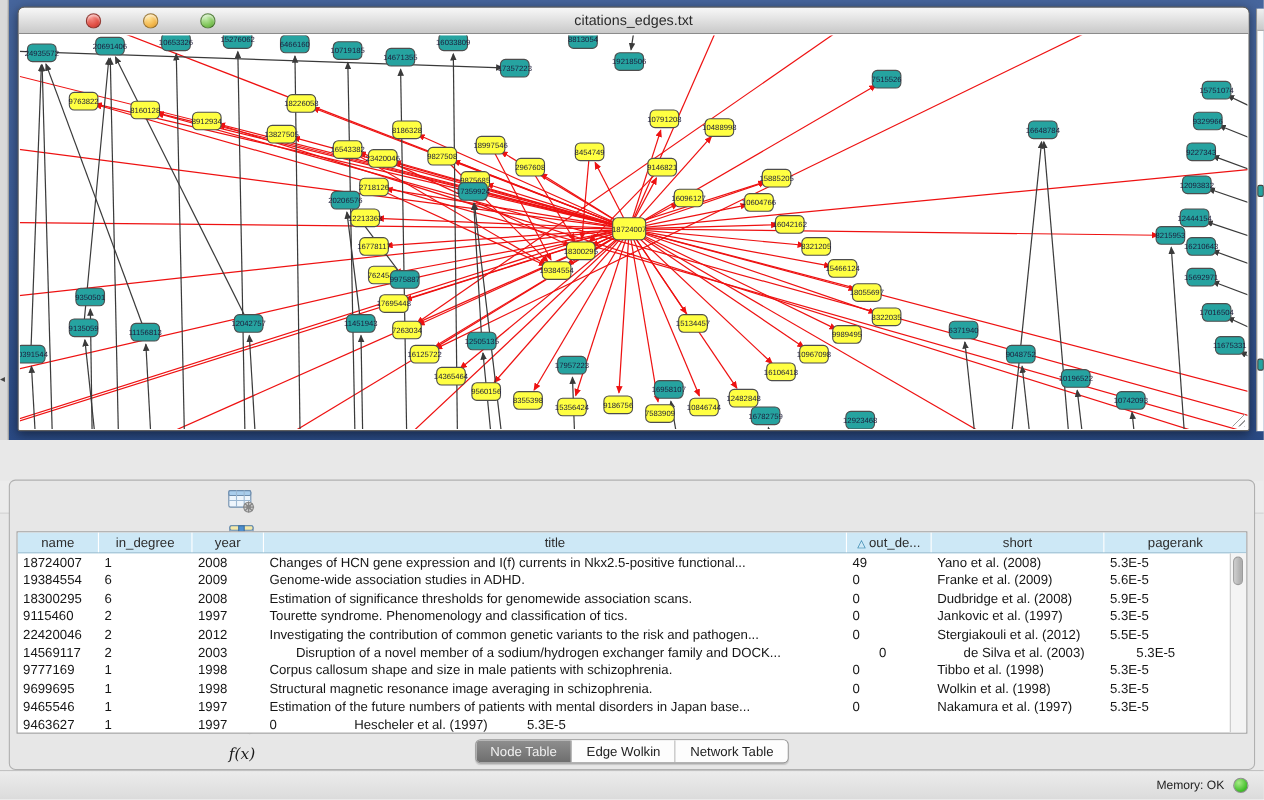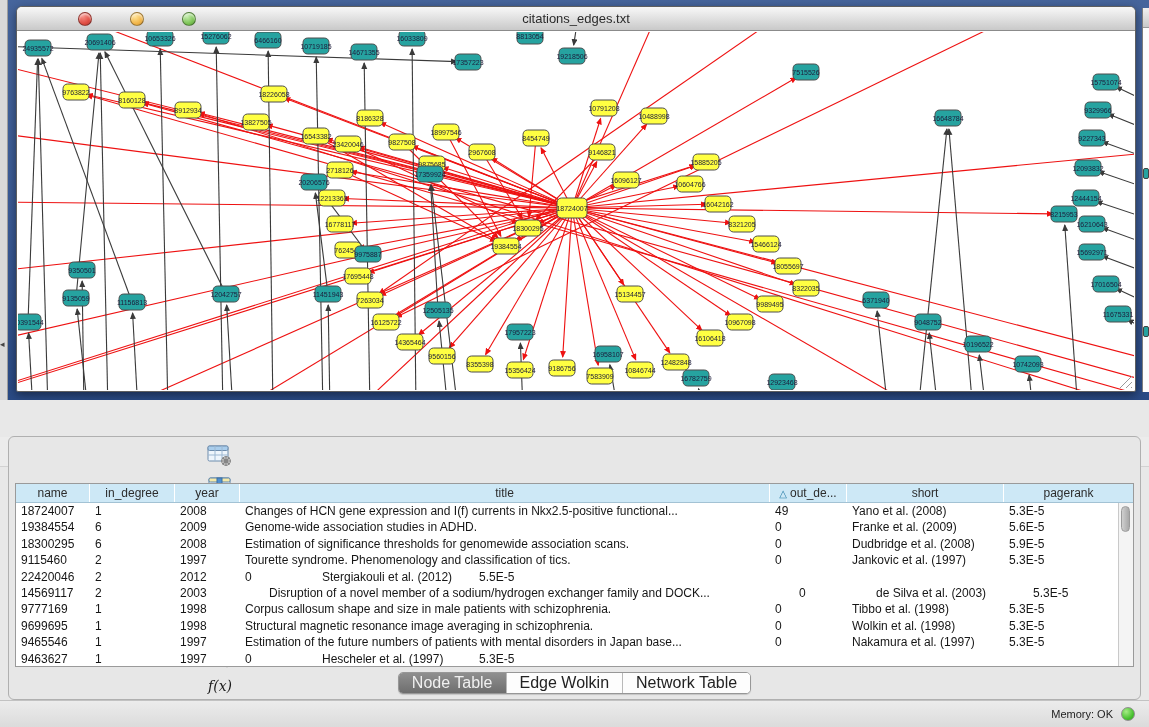--- a/index.html
+++ b/index.html
@@ -61,21 +61,21 @@
   .tr{display:flex;height:16.4px;}
   .td{flex:0 0 auto;font-size:12px;color:#161616;line-height:16.4px;padding-left:5px;
     white-space:nowrap;overflow:hidden;text-overflow:clip;}
   .td.fill{flex:1 1 auto;}
   .vscroll{position:absolute;right:0;top:19px;bottom:0;width:15px;background:#f4f4f4;border-left:1px solid #c9c9c9;}
   .vthumb{position:absolute;left:2px;top:3px;width:9px;height:26px;border-radius:5px;
     background:linear-gradient(90deg,#cfcfcf,#a8a8a8);border:1px solid #9b9b9b;}
   .tabbar{position:absolute;left:0;right:0;bottom:5px;display:flex;justify-content:center;}
   .tabs{display:flex;border:1px solid #979797;border-radius:5px;overflow:hidden;background:#fff;
     box-shadow:0 1px 1px rgba(0,0,0,.15);}
-  .tab{padding:0 13px;height:20px;line-height:20px;font-size:16px;color:#222;background:#fdfdfd;border-left:1px solid #b9b9b9;}
+  .tab{padding:0 13px;height:20px;line-height:20px;font-size:12px;color:#222;background:#fdfdfd;border-left:1px solid #b9b9b9;}
   .tab:first-child{border-left:0;}
   .tab.selected{background:linear-gradient(#8f8f8f,#6e6e6e);color:#f0f0f0;}
   
   .status-bar{position:absolute;left:0;top:700px;width:1149px;height:27px;
     background:linear-gradient(#ececec,#dbdbdb);border-top:1px solid #c2c2c2;}
   .memory-label{position:absolute;right:36px;line-height:26px;font-size:11px;color:#222;}
   .memory-dot{position:absolute;right:14px;top:6px;width:14px;height:14px;border-radius:50%;
     border:1px solid #8f8f8f;background:radial-gradient(circle at 35% 30%,#a6ec86,#44bf2c 65%,#2f9e20);}
 </style>
 </head>
@@ -720,20 +720,21 @@
               <div class="td" style="width: 65px;">1997</div>
               <div class="td" style="width: 530px;">Tourette syndrome. Phenomenology and classification of tics.</div>
               <div class="td" style="width: 77px;">0</div>
               <div class="td" style="width: 157px;">Jankovic et al. (1997)</div>
               <div class="td fill">5.3E-5</div>
             </div>
             <div class="tr">
               <div class="td" style="width: 74px;">22420046</div>
               <div class="td" style="width: 85px;">2</div>
               <div class="td" style="width: 65px;">2012</div>
+              <div class="td" style="width: 530px;">Investigating the contribution of common genetic variants to the risk and pathogen...</div>
               <div class="td" style="width: 77px;">0</div>
               <div class="td" style="width: 157px;">Stergiakouli et al. (2012)</div>
               <div class="td fill">5.5E-5</div>
             </div>
             <div class="tr">
               <div class="td" style="width: 74px;">14569117</div>
               <div class="td" style="width: 85px;">2</div>
               <div class="td" style="width: 65px;">2003</div>
               <div class="td" style="width: 530px; margin-left: 24px;">Disruption of a novel member of a sodium/hydrogen exchanger family and DOCK...</div>
               <div class="td" style="width: 77px;">0</div>

